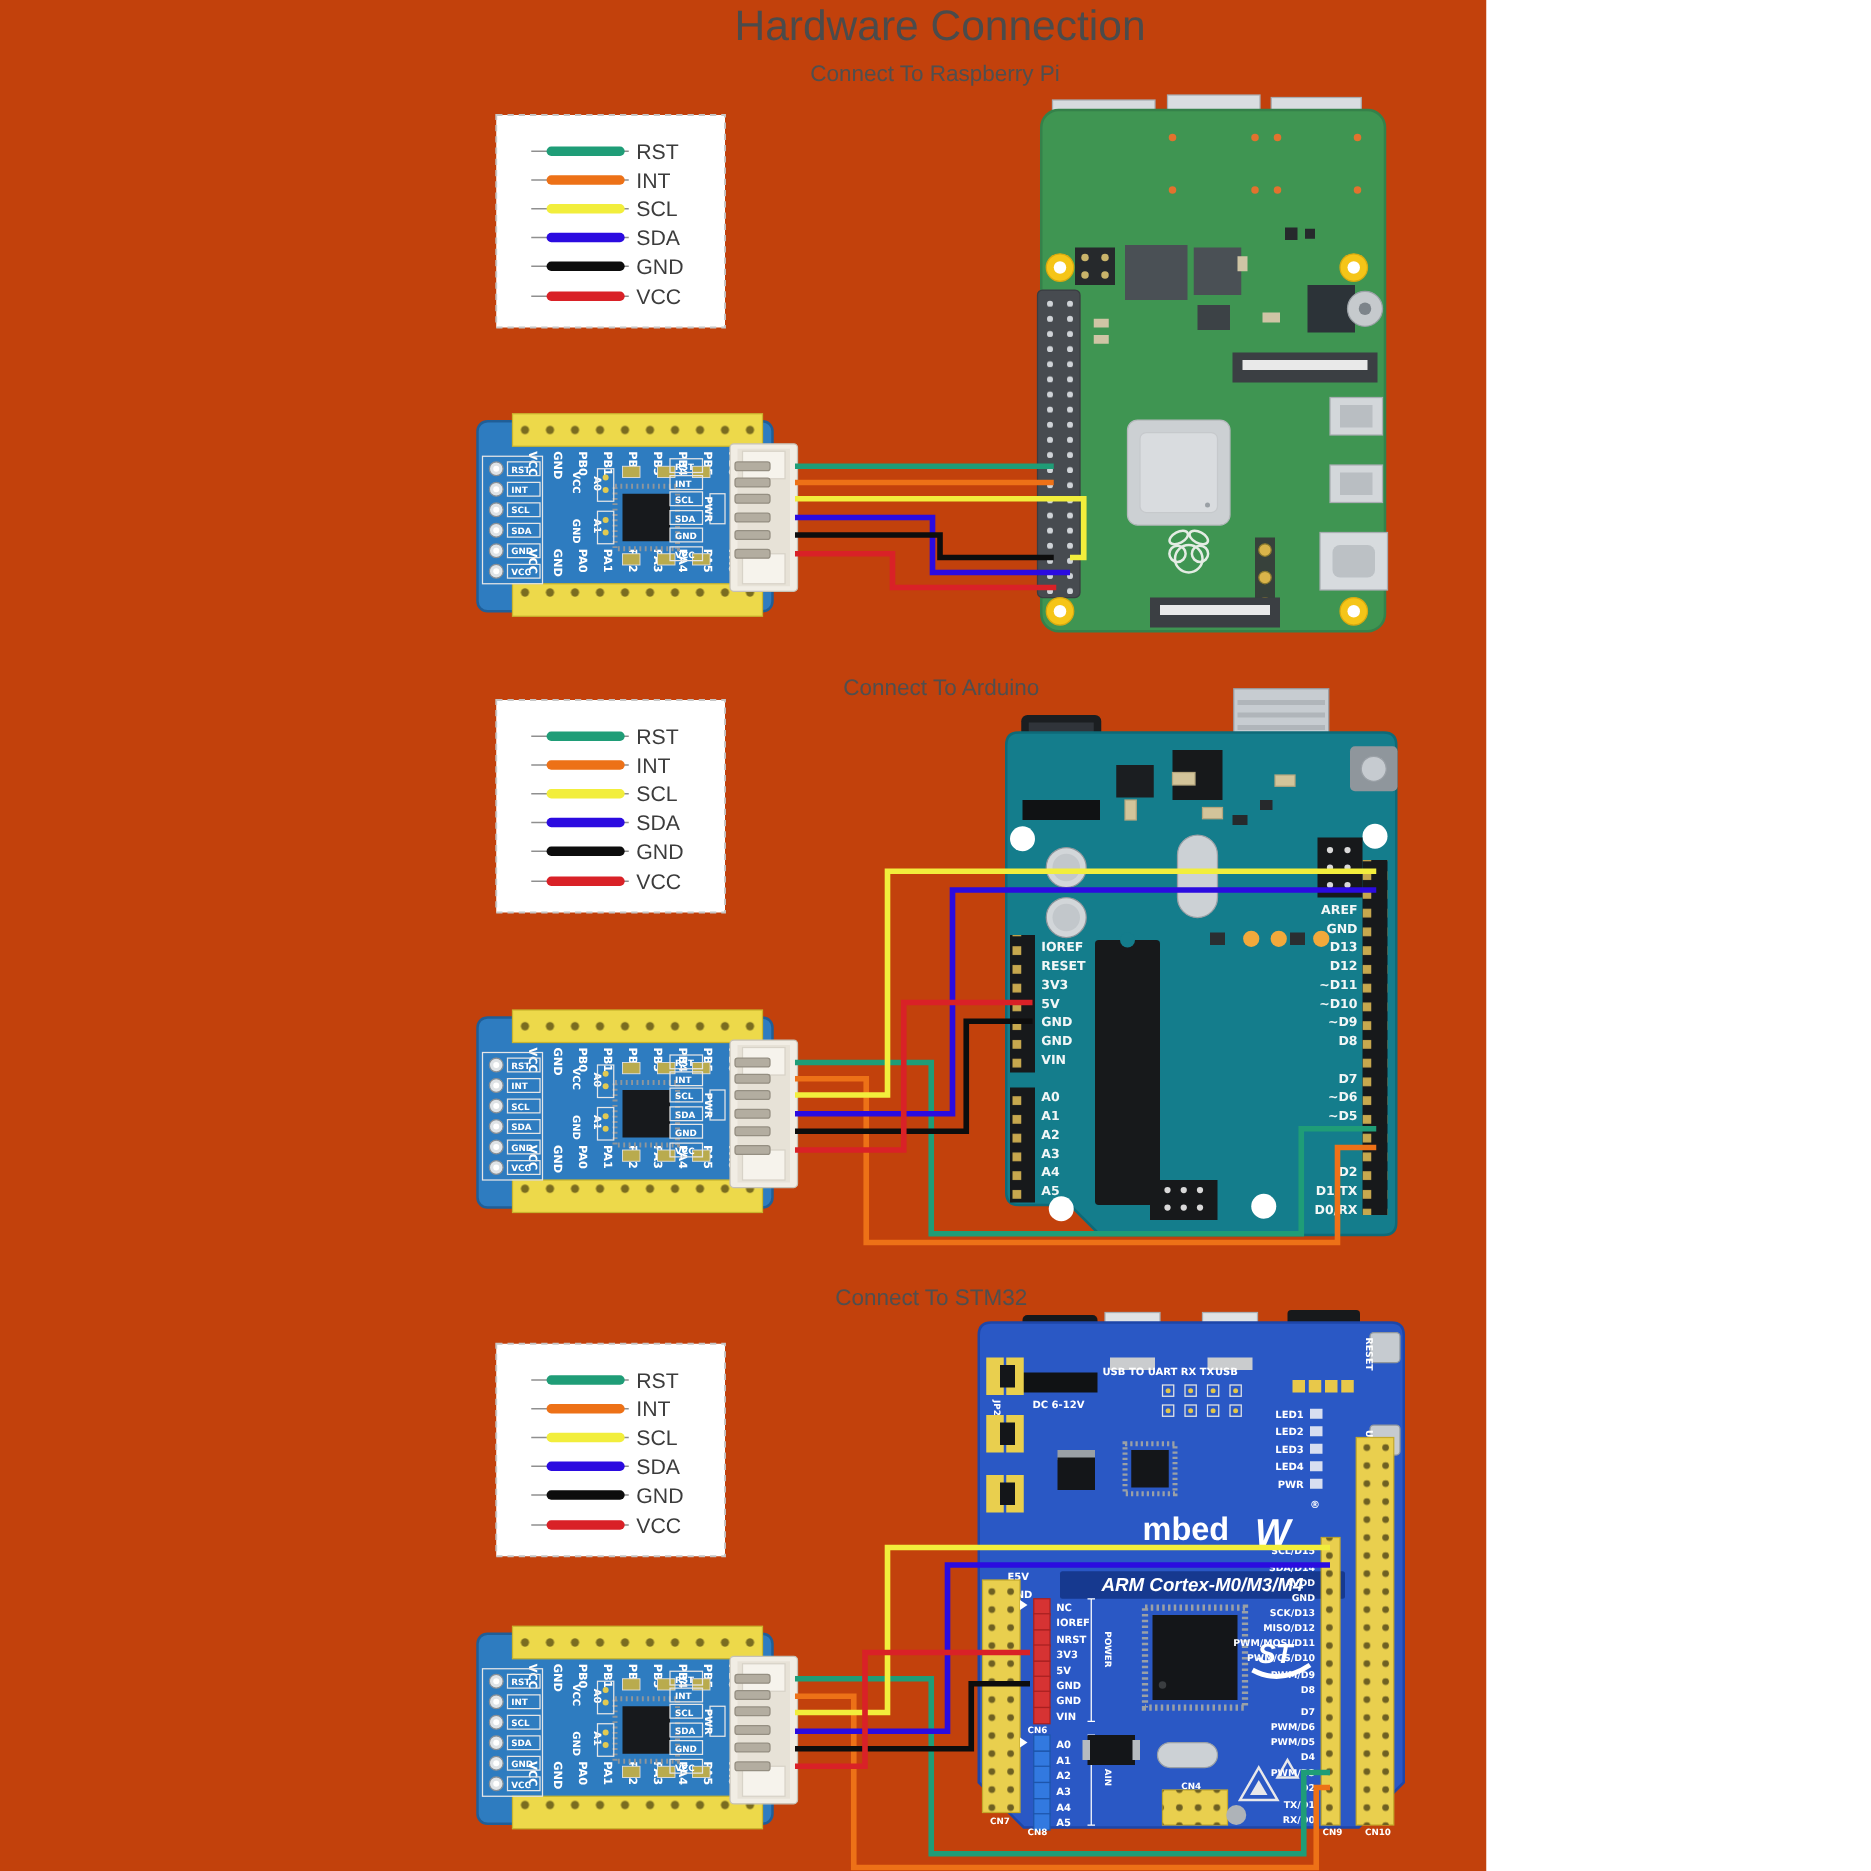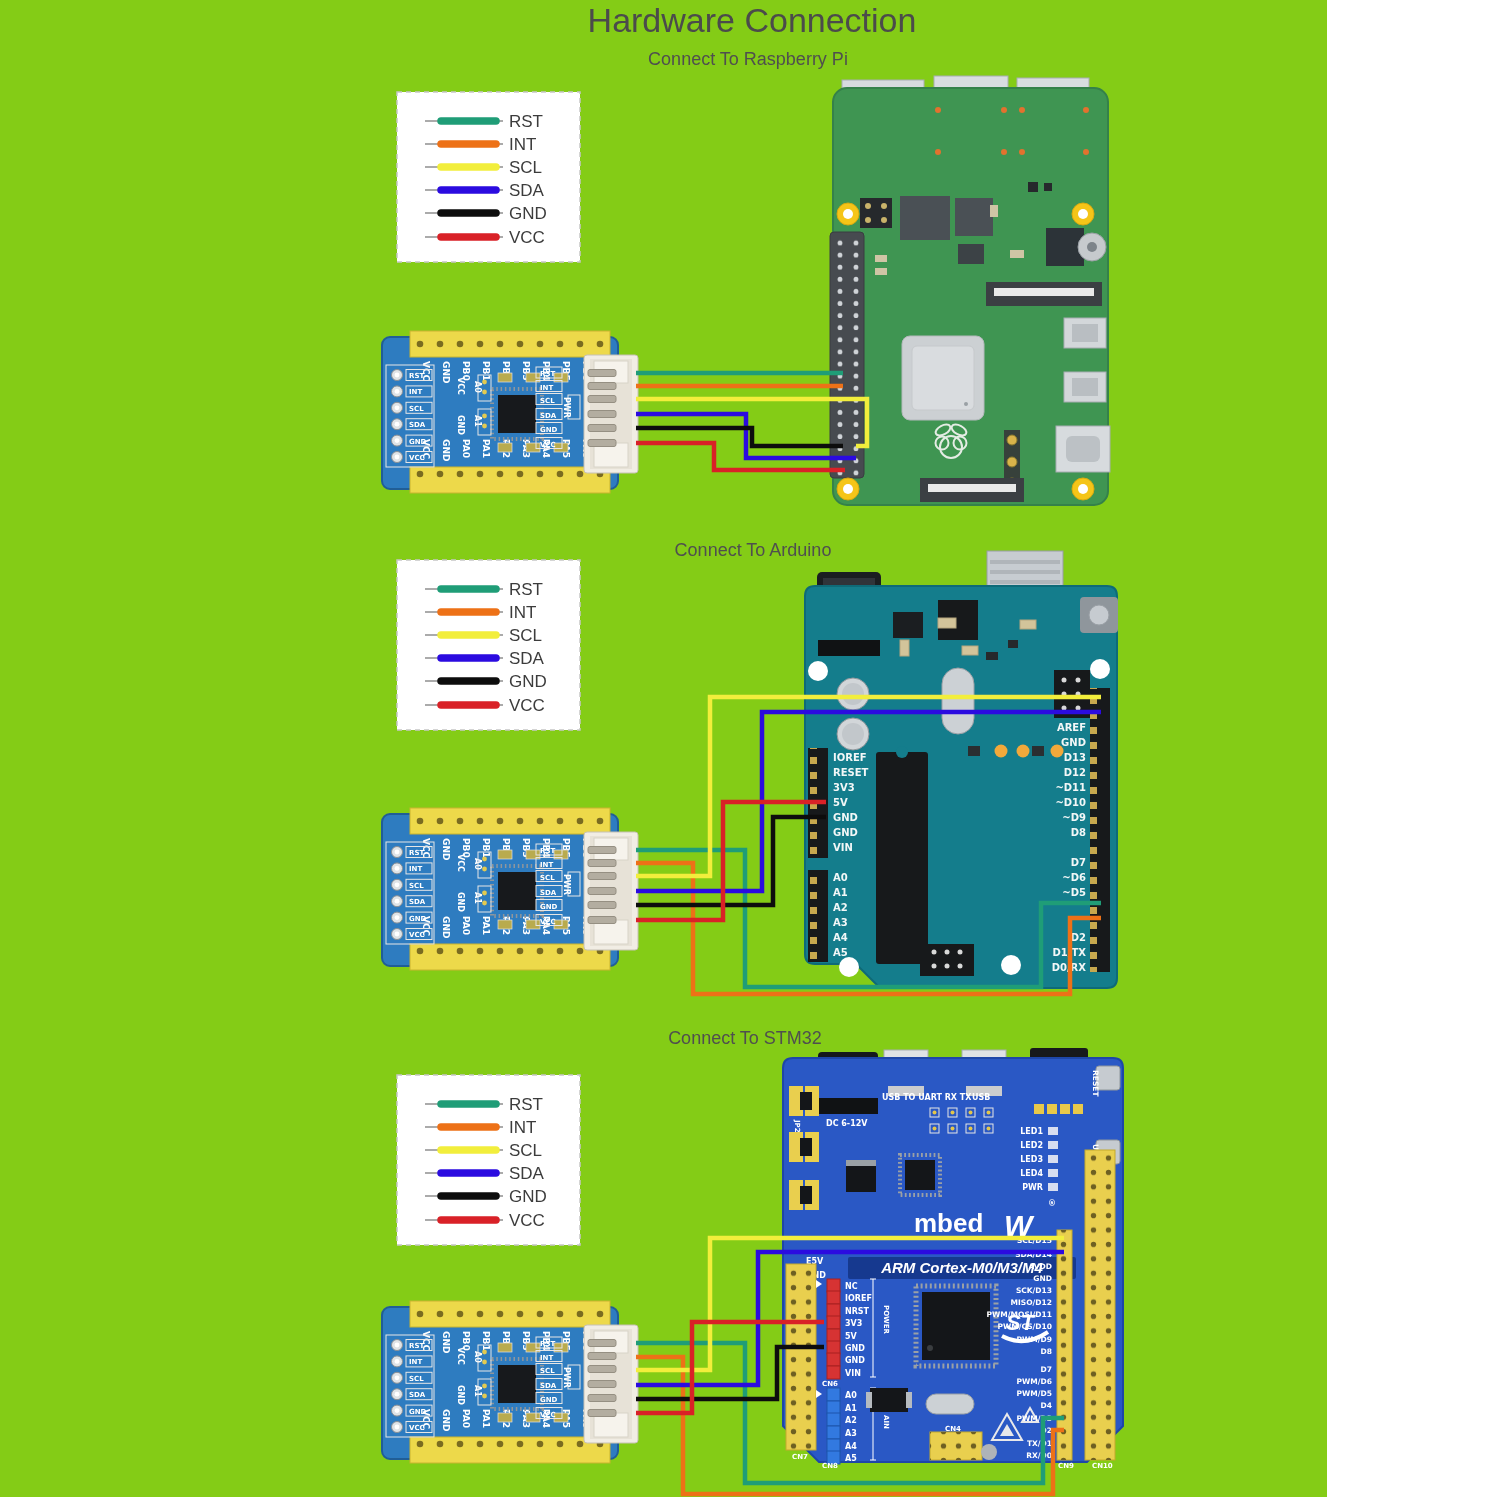--- a/index.html
+++ b/index.html
@@ -1,16 +1,16 @@
 <!DOCTYPE html>
 <html><head>
 <meta charset="utf-8">
 <style>
   html,body{margin:0;padding:0;background:#fff;}
-  .stage{width:1327px;height:1497px;position:relative;background:#84cc16;}
+  .stage{width:1189px;height:1497px;position:relative;background:#c2410c;}
   svg{display:block;}
   text{font-family:"DejaVu Sans",sans-serif;}
   .title{font:400 34px "Liberation Sans",sans-serif;fill:#4b4b4b;}
   .subtitle{font:400 18px "Liberation Sans",sans-serif;fill:#4f4f4f;}
   .leg{font:400 17px "Liberation Sans",sans-serif;fill:#3c3c3c;}
   .s7{font-size:7px;font-weight:bold;fill:#fff;}
   .s8{font-size:8px;font-weight:bold;fill:#fff;}
   .s9{font-size:9px;font-weight:bold;fill:#fff;}
   .ard{font-size:10px;font-weight:bold;fill:#f2f7f7;}
   .stm{font-size:7.5px;font-weight:bold;fill:#fff;}

